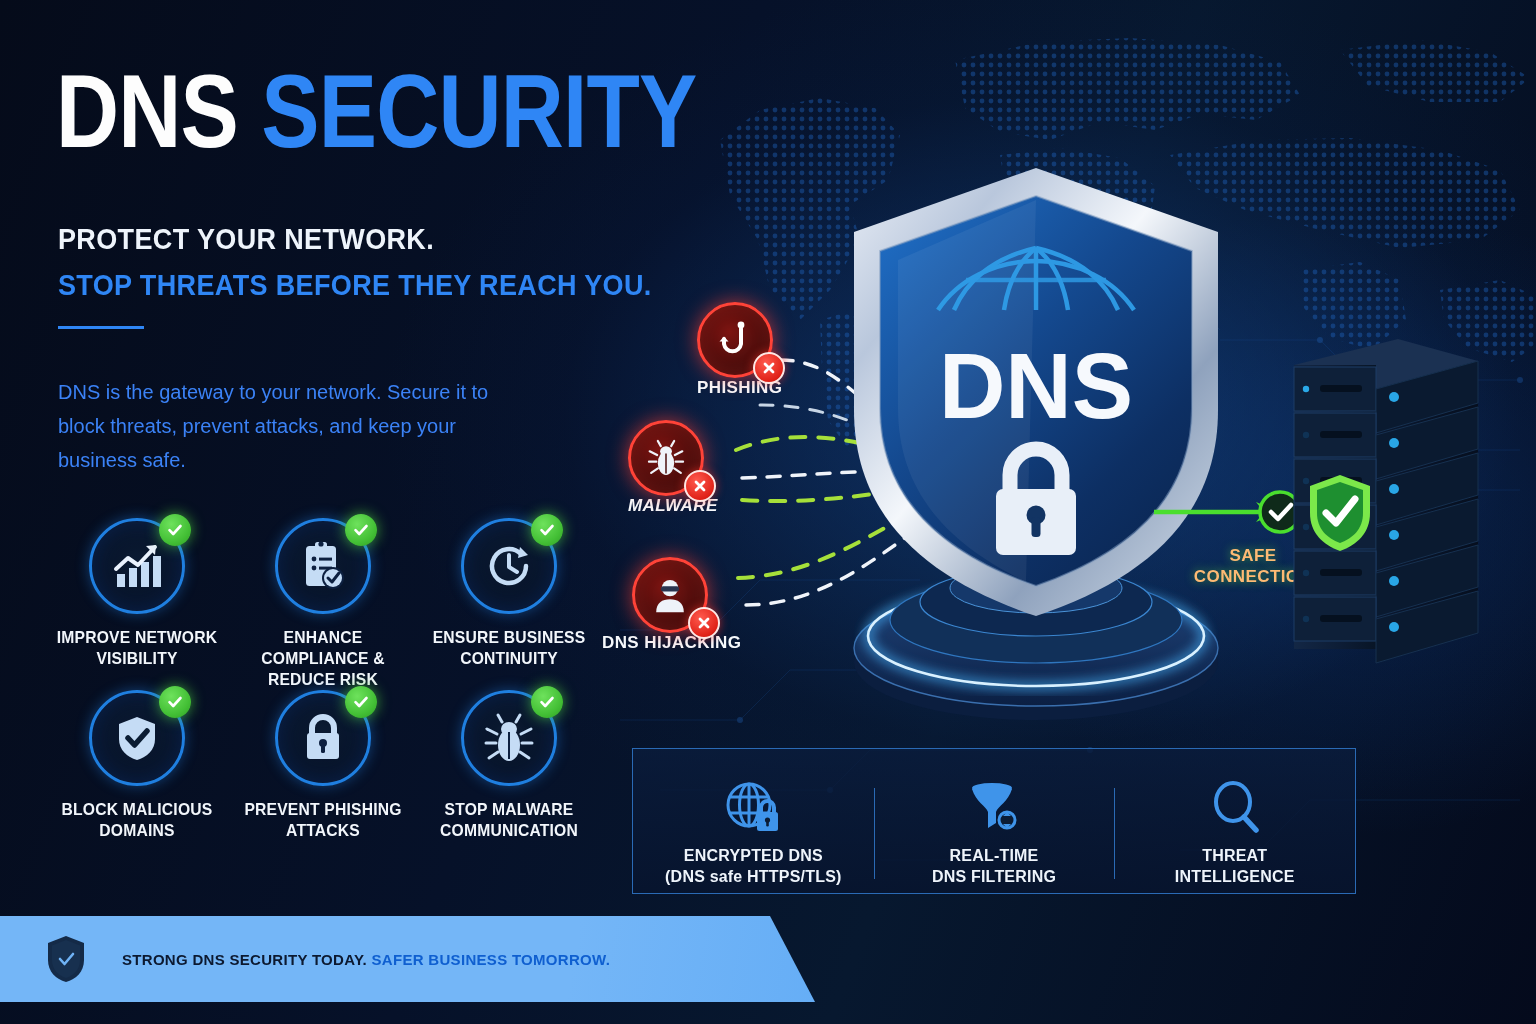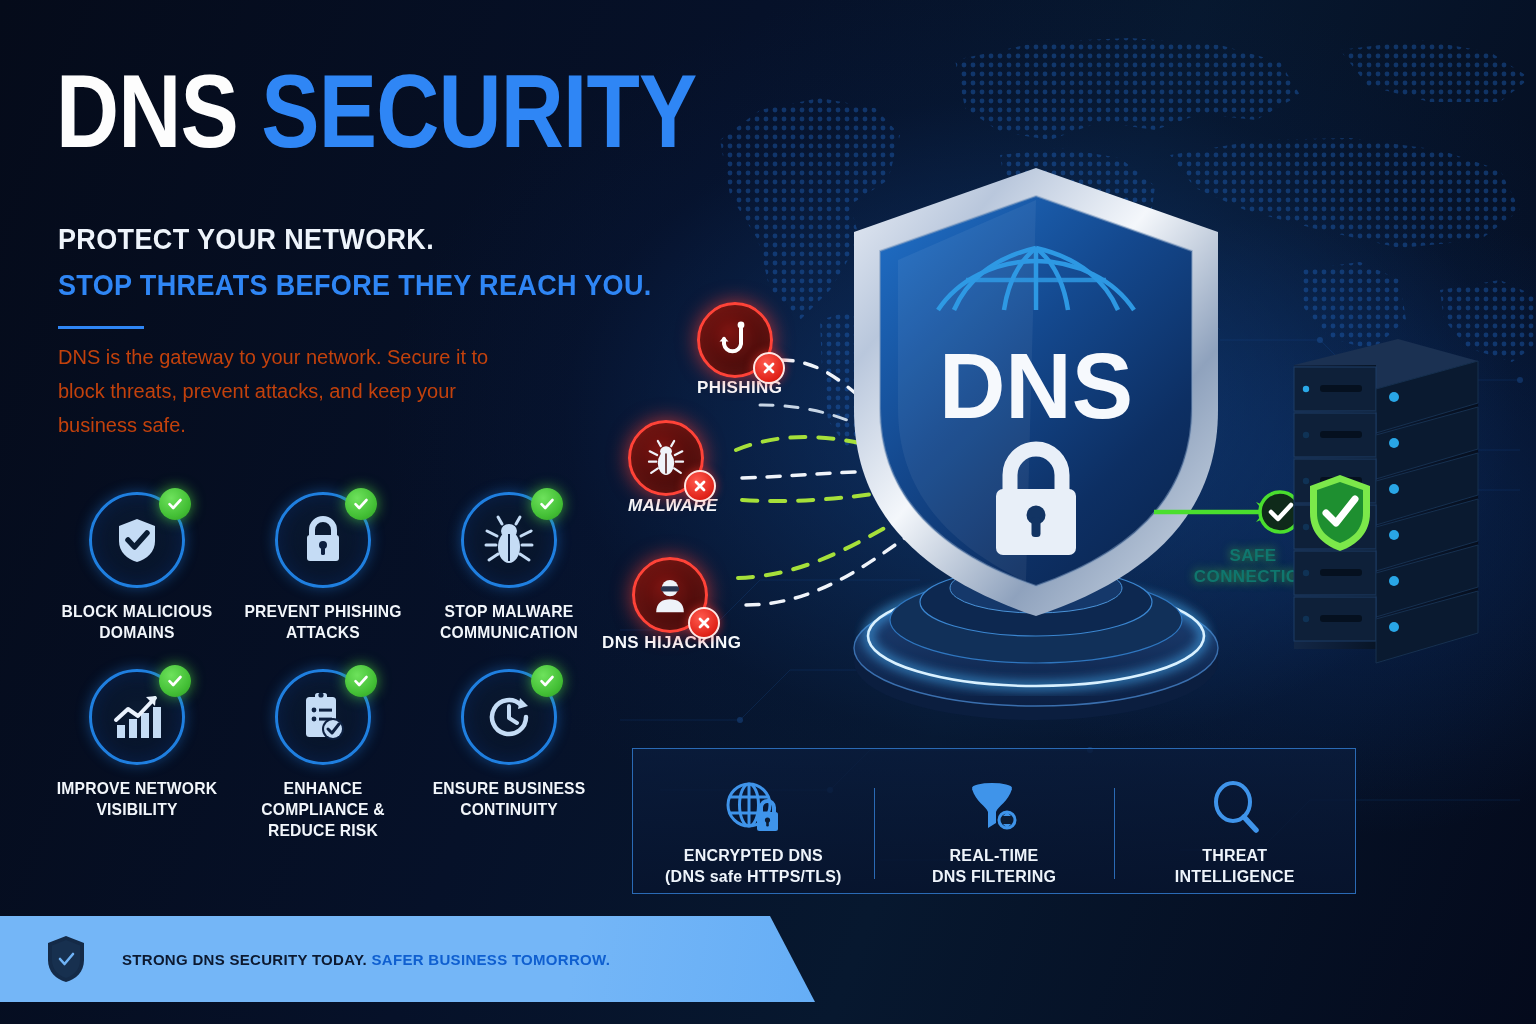--- a/index.html
+++ b/index.html
@@ -46,22 +46,22 @@
     font-family:"Liberation Sans Narrow","Liberation Sans",sans-serif;
     transform:scaleX(.9); transform-origin:left top;
     white-space:nowrap;
   }
   #sub1 { top:222px; color:#eef4fb; }
   #sub2 { top:268px; color:#2f86f5; }
 
   #rule { position:absolute; left:58px; top:326px; width:86px; height:3px; background:#2f86f5; }
 
   #lede {
-    position:absolute; left:58px; top:340px; width:470px;
-    font-size:20px; line-height:34px; color:#c2410c; font-weight:400;
+    position:absolute; left:58px; top:375px; width:470px;
+    font-size:20px; line-height:34px; color:#3b82f6; font-weight:400;
   }
 
   
   #features { position:absolute; left:44px; top:492px; width:560px; }
   .frow { display:flex; }
   .fcell { width:186px; display:flex; flex-direction:column; align-items:center; }
   .fcirc-wrap { position:relative; width:96px; height:96px; }
   .fcirc {
     width:96px; height:96px; border-radius:50%;
     border:3px solid #1f7fe0;
@@ -104,21 +104,21 @@
   .tlabel {
     font-size:17px; font-weight:bold; color:#f6f9fc; letter-spacing:.4px;
     font-family:"Liberation Sans Narrow","Liberation Sans",sans-serif;
     white-space:nowrap;
   }
 
   
   #shieldStage { position:absolute; left:826px; top:150px; width:420px; height:580px; }
   #safeLabel {
     position:absolute; left:1188px; top:545px; width:130px; text-align:center;
-    font-size:17px; line-height:21px; font-weight:bold; color:#0f766e;
+    font-size:17px; line-height:21px; font-weight:bold; color:#fdba74;
     letter-spacing:.4px; text-shadow:0 0 10px rgba(94,224,53,.65);
     font-family:"Liberation Sans Narrow","Liberation Sans",sans-serif;
   }
   
   #server { position:absolute; left:1286px; top:335px; width:200px; height:330px; }
 
   
   #capbar {
     position:absolute; left:632px; top:748px; width:724px; height:146px;
     border:1.5px solid #2a6ab5; border-radius:0;
@@ -205,20 +205,87 @@
 <div id="title">
   <span class="w">DNS</span>
   <span class="b">SECURITY</span>
 </div>
 <div class="sub" id="sub1">PROTECT YOUR NETWORK.</div>
 <div class="sub" id="sub2">STOP THREATS BEFORE THEY REACH YOU.</div>
 <div id="rule"></div>
 <div id="lede">DNS is the gateway to your network. Secure it to block threats, prevent attacks, and keep your business safe.</div>
 
 <div id="features">
+  <div class="frow frow2">
+
+    <div class="fcell">
+      <div class="fcirc-wrap">
+        <div class="fcirc">
+          <svg width="54" height="50" viewBox="0 0 54 50">
+            <rect x="7" y="33" width="8" height="13" fill="#c5dcf5"></rect>
+            <rect x="19" y="27" width="8" height="19" fill="#c5dcf5"></rect>
+            <rect x="31" y="21" width="8" height="25" fill="#c5dcf5"></rect>
+            <rect x="43" y="15" width="8" height="31" fill="#c5dcf5"></rect>
+            <path d="M6 28 L18 17 L28 24 L45 6" stroke="#eaf2fd" stroke-width="4" fill="none" stroke-linecap="round" stroke-linejoin="round"></path>
+            <path d="M36 5 L46 4 L45 14 Z" fill="#eaf2fd"></path>
+          </svg>
+        </div>
+        <div class="fbadge">
+          <svg width="18" height="18" viewBox="0 0 18 18">
+            <path d="M3.5 9.2 L7.2 13 L14.5 5" stroke="#ffffff" stroke-width="2.6" fill="none" stroke-linecap="round" stroke-linejoin="round"></path>
+          </svg>
+        </div>
+      </div>
+      <div class="flabel">IMPROVE NETWORK VISIBILITY</div>
+    </div>
+
+    <div class="fcell">
+      <div class="fcirc-wrap">
+        <div class="fcirc">
+          <svg width="50" height="54" viewBox="0 0 50 54">
+            <rect x="8" y="7" width="30" height="40" rx="3.5" fill="#c5dcf5"></rect>
+            <rect x="17" y="3" width="12" height="8" rx="2.5" fill="#c5dcf5"></rect>
+            <circle cx="23" cy="5" r="2.6" fill="#0d2040"></circle>
+            <circle cx="16" cy="20" r="2.4" fill="#0d2040"></circle>
+            <rect x="21" y="18.6" width="13" height="3" fill="#0d2040"></rect>
+            <circle cx="16" cy="29" r="2.4" fill="#0d2040"></circle>
+            <rect x="21" y="27.6" width="13" height="3" fill="#0d2040"></rect>
+            <circle cx="35" cy="39" r="11" fill="#0d2040"></circle>
+            <circle cx="35" cy="39" r="9" fill="#c5dcf5"></circle>
+            <path d="M30 39 L34 43 L41 34" stroke="#0d2040" stroke-width="3" fill="none" stroke-linecap="round" stroke-linejoin="round"></path>
+          </svg>
+        </div>
+        <div class="fbadge">
+          <svg width="18" height="18" viewBox="0 0 18 18">
+            <path d="M3.5 9.2 L7.2 13 L14.5 5" stroke="#ffffff" stroke-width="2.6" fill="none" stroke-linecap="round" stroke-linejoin="round"></path>
+          </svg>
+        </div>
+      </div>
+      <div class="flabel">ENHANCE COMPLIANCE &amp; REDUCE RISK</div>
+    </div>
+
+    <div class="fcell">
+      <div class="fcirc-wrap">
+        <div class="fcirc">
+          <svg width="54" height="54" viewBox="0 0 54 54">
+            <path d="M44 27 A17 17 0 1 1 39 15" stroke="#c5dcf5" stroke-width="4.5" fill="none" stroke-linecap="round"></path>
+            <path d="M38 8 L46 16 L36 19 Z" fill="#c5dcf5"></path>
+            <path d="M27 16 V28 L35 33" stroke="#c5dcf5" stroke-width="4" fill="none" stroke-linecap="round" stroke-linejoin="round"></path>
+          </svg>
+        </div>
+        <div class="fbadge">
+          <svg width="18" height="18" viewBox="0 0 18 18">
+            <path d="M3.5 9.2 L7.2 13 L14.5 5" stroke="#ffffff" stroke-width="2.6" fill="none" stroke-linecap="round" stroke-linejoin="round"></path>
+          </svg>
+        </div>
+      </div>
+      <div class="flabel">ENSURE BUSINESS CONTINUITY</div>
+    </div>
+  </div>
+
   <div class="frow">
 
     <div class="fcell">
       <div class="fcirc-wrap">
         <div class="fcirc">
           <svg width="52" height="52" viewBox="0 0 52 52">
             <path d="M26 5 L44 12 V27 C44 38 36 45 26 48 C16 45 8 38 8 27 V12 Z" fill="#c5dcf5"></path>
             <path d="M17 26 L23.5 33 L36 19" stroke="#0a1c33" stroke-width="5.5" fill="none" stroke-linecap="round" stroke-linejoin="round"></path>
           </svg>
         </div>
@@ -269,87 +336,20 @@
             <path d="M27 20 V47" stroke="#0d2040" stroke-width="2"></path>
           </svg>
         </div>
         <div class="fbadge">
           <svg width="18" height="18" viewBox="0 0 18 18">
             <path d="M3.5 9.2 L7.2 13 L14.5 5" stroke="#ffffff" stroke-width="2.6" fill="none" stroke-linecap="round" stroke-linejoin="round"></path>
           </svg>
         </div>
       </div>
       <div class="flabel">STOP MALWARE COMMUNICATION</div>
-    </div>
-  </div>
-
-  <div class="frow frow2">
-
-    <div class="fcell">
-      <div class="fcirc-wrap">
-        <div class="fcirc">
-          <svg width="54" height="50" viewBox="0 0 54 50">
-            <rect x="7" y="33" width="8" height="13" fill="#c5dcf5"></rect>
-            <rect x="19" y="27" width="8" height="19" fill="#c5dcf5"></rect>
-            <rect x="31" y="21" width="8" height="25" fill="#c5dcf5"></rect>
-            <rect x="43" y="15" width="8" height="31" fill="#c5dcf5"></rect>
-            <path d="M6 28 L18 17 L28 24 L45 6" stroke="#eaf2fd" stroke-width="4" fill="none" stroke-linecap="round" stroke-linejoin="round"></path>
-            <path d="M36 5 L46 4 L45 14 Z" fill="#eaf2fd"></path>
-          </svg>
-        </div>
-        <div class="fbadge">
-          <svg width="18" height="18" viewBox="0 0 18 18">
-            <path d="M3.5 9.2 L7.2 13 L14.5 5" stroke="#ffffff" stroke-width="2.6" fill="none" stroke-linecap="round" stroke-linejoin="round"></path>
-          </svg>
-        </div>
-      </div>
-      <div class="flabel">IMPROVE NETWORK VISIBILITY</div>
-    </div>
-
-    <div class="fcell">
-      <div class="fcirc-wrap">
-        <div class="fcirc">
-          <svg width="50" height="54" viewBox="0 0 50 54">
-            <rect x="8" y="7" width="30" height="40" rx="3.5" fill="#c5dcf5"></rect>
-            <rect x="17" y="3" width="12" height="8" rx="2.5" fill="#c5dcf5"></rect>
-            <circle cx="23" cy="5" r="2.6" fill="#0d2040"></circle>
-            <circle cx="16" cy="20" r="2.4" fill="#0d2040"></circle>
-            <rect x="21" y="18.6" width="13" height="3" fill="#0d2040"></rect>
-            <circle cx="16" cy="29" r="2.4" fill="#0d2040"></circle>
-            <rect x="21" y="27.6" width="13" height="3" fill="#0d2040"></rect>
-            <circle cx="35" cy="39" r="11" fill="#0d2040"></circle>
-            <circle cx="35" cy="39" r="9" fill="#c5dcf5"></circle>
-            <path d="M30 39 L34 43 L41 34" stroke="#0d2040" stroke-width="3" fill="none" stroke-linecap="round" stroke-linejoin="round"></path>
-          </svg>
-        </div>
-        <div class="fbadge">
-          <svg width="18" height="18" viewBox="0 0 18 18">
-            <path d="M3.5 9.2 L7.2 13 L14.5 5" stroke="#ffffff" stroke-width="2.6" fill="none" stroke-linecap="round" stroke-linejoin="round"></path>
-          </svg>
-        </div>
-      </div>
-      <div class="flabel">ENHANCE COMPLIANCE &amp; REDUCE RISK</div>
-    </div>
-
-    <div class="fcell">
-      <div class="fcirc-wrap">
-        <div class="fcirc">
-          <svg width="54" height="54" viewBox="0 0 54 54">
-            <path d="M44 27 A17 17 0 1 1 39 15" stroke="#c5dcf5" stroke-width="4.5" fill="none" stroke-linecap="round"></path>
-            <path d="M38 8 L46 16 L36 19 Z" fill="#c5dcf5"></path>
-            <path d="M27 16 V28 L35 33" stroke="#c5dcf5" stroke-width="4" fill="none" stroke-linecap="round" stroke-linejoin="round"></path>
-          </svg>
-        </div>
-        <div class="fbadge">
-          <svg width="18" height="18" viewBox="0 0 18 18">
-            <path d="M3.5 9.2 L7.2 13 L14.5 5" stroke="#ffffff" stroke-width="2.6" fill="none" stroke-linecap="round" stroke-linejoin="round"></path>
-          </svg>
-        </div>
-      </div>
-      <div class="flabel">ENSURE BUSINESS CONTINUITY</div>
     </div>
   </div>
 </div>
 
 <svg style="position:absolute;left:690px;top:300px;width:330px;height:360px;" viewBox="0 0 330 360" xmlns="http://www.w3.org/2000/svg">
   <g fill="none" stroke-linecap="round">
     <path d="M90,60 C150,60 170,110 230,140" stroke="#f0f4fa" stroke-width="3.5" stroke-dasharray="13 12"></path>
     <path d="M70,105 C150,105 180,135 235,150" stroke="#c8d6e6" stroke-width="3" stroke-dasharray="13 12"></path>
     <path d="M46,150 C120,120 190,150 245,160" stroke="#a6e03a" stroke-width="4" stroke-dasharray="15 13"></path>
     <path d="M52,178 C130,175 185,168 245,172" stroke="#f0f4fa" stroke-width="3.5" stroke-dasharray="13 12"></path>

